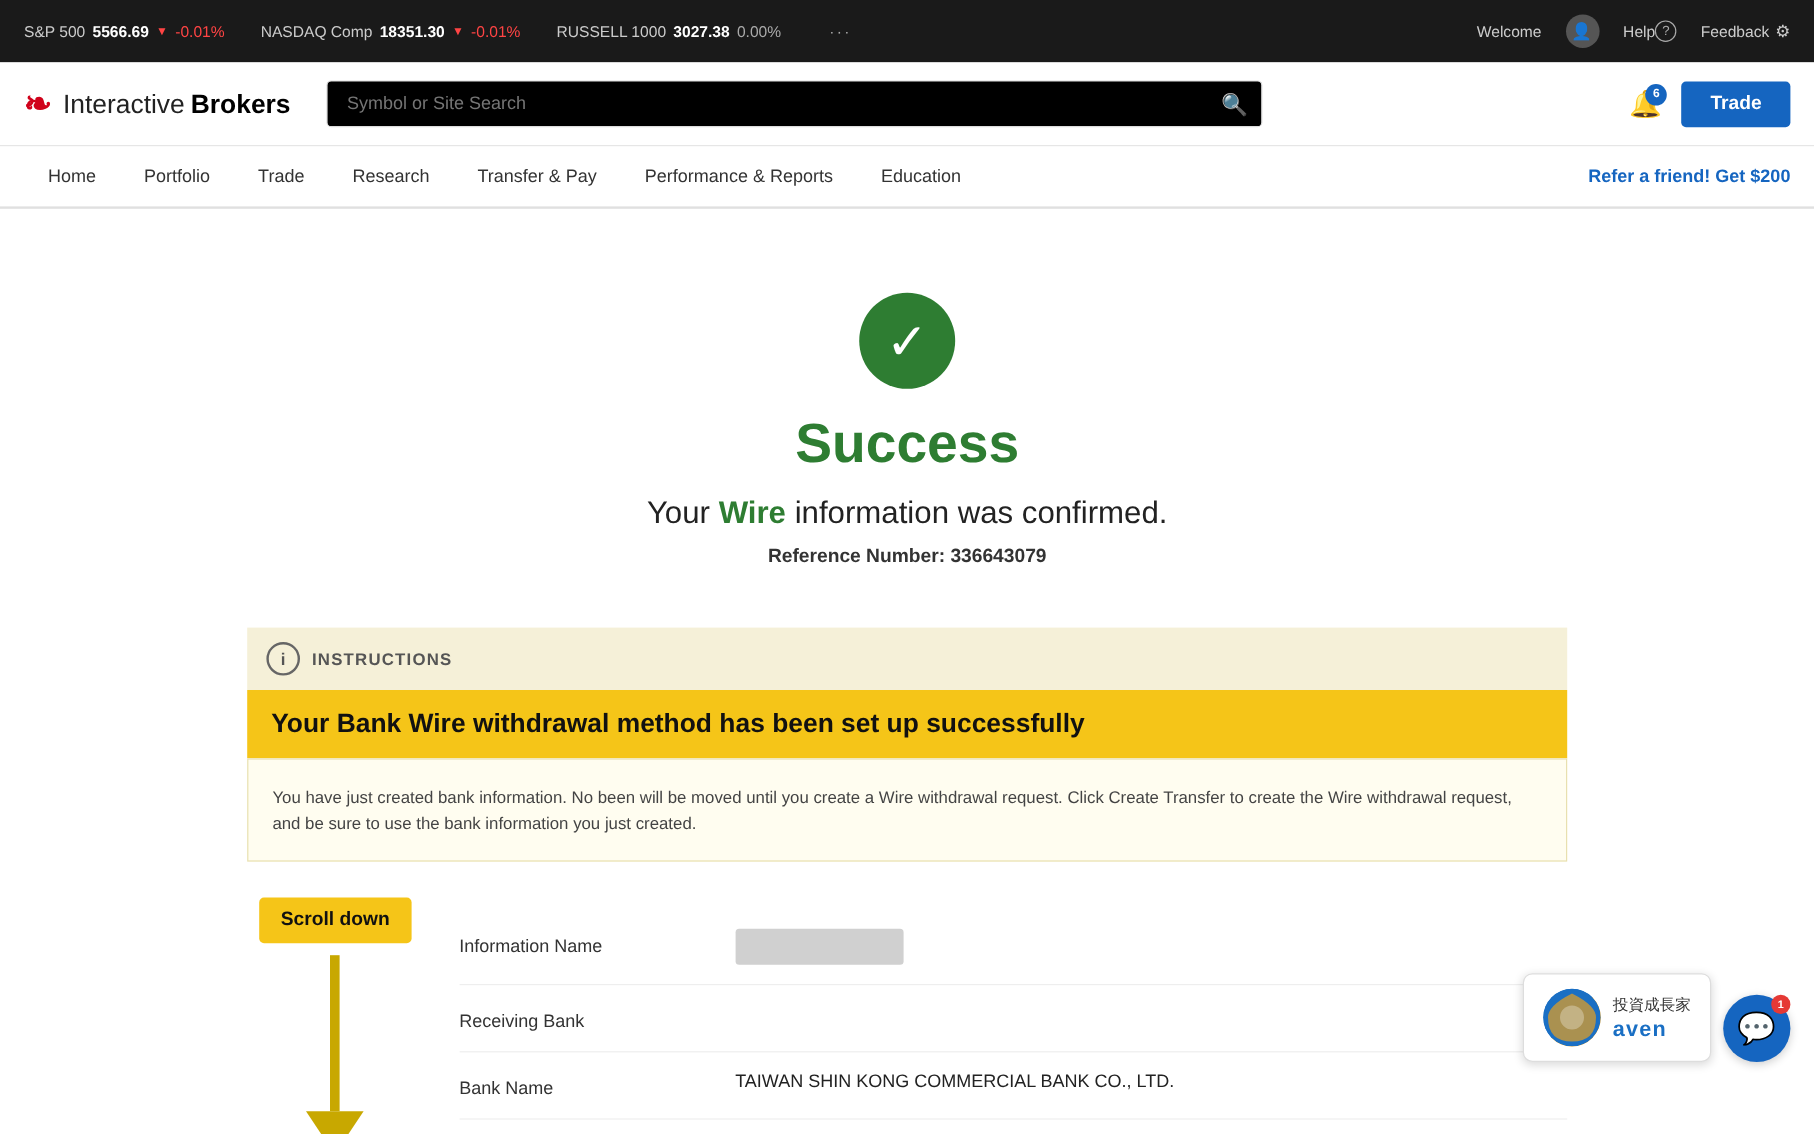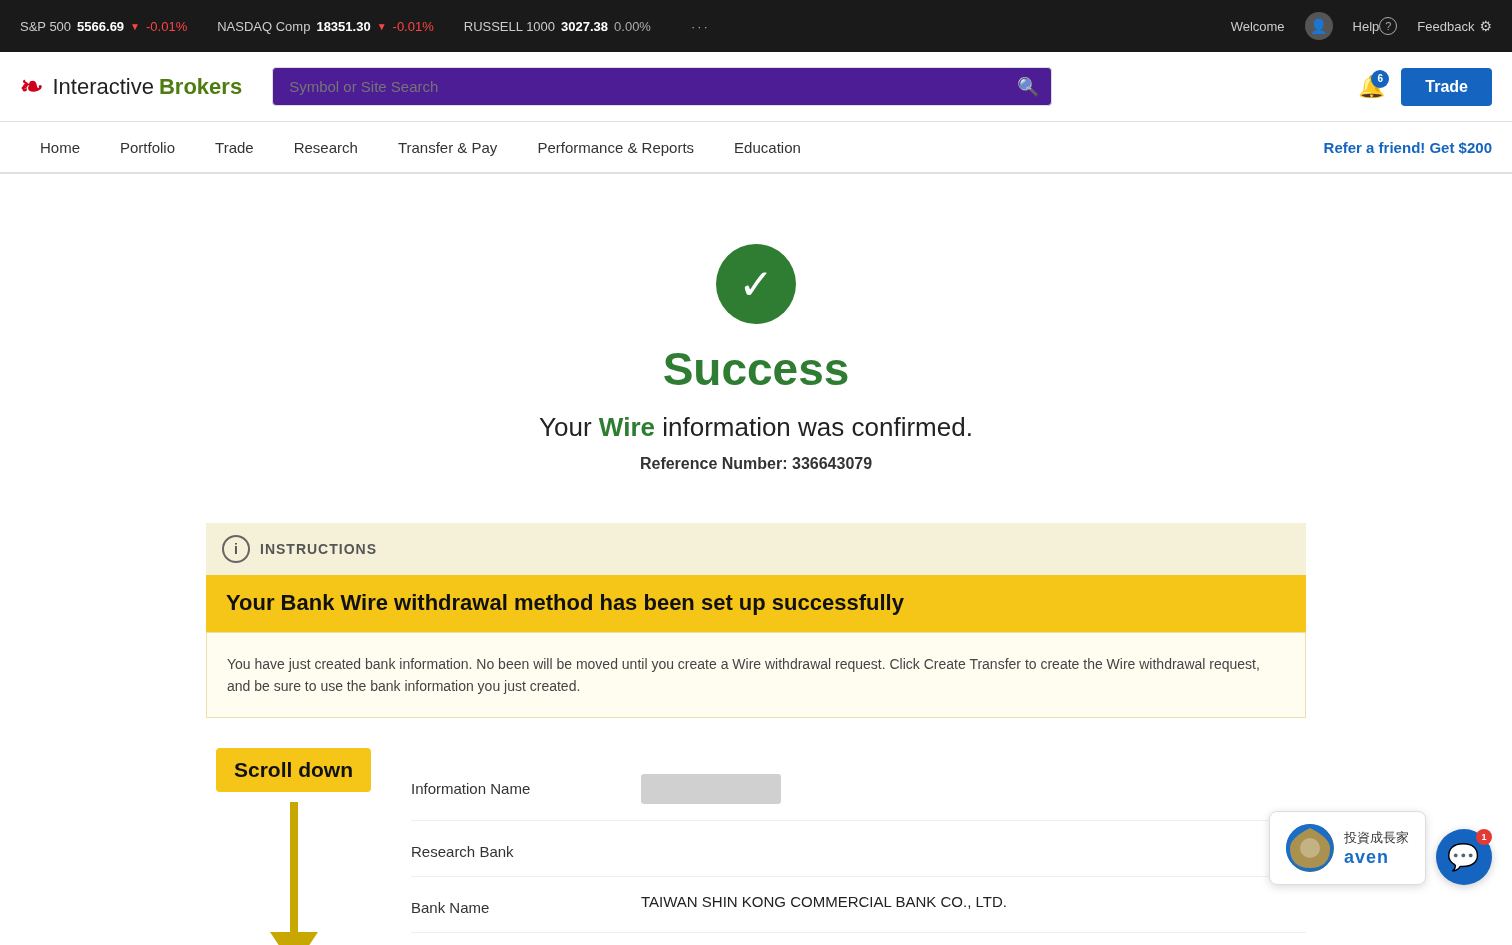--- a/index.html
+++ b/index.html
@@ -47,35 +47,35 @@
       display: flex;
       align-items: center;
       padding: 10px 20px;
       border-bottom: 1px solid #e0e0e0;
       height: 70px;
       background: #fff;
     }
     .logo { display: flex; align-items: center; gap: 5px; font-size: 22px; font-weight: bold; color: #333; text-decoration: none; }
     .logo-icon { color: #d0021b; font-size: 28px; margin-right: 4px; }
     .logo-text-interactive { font-weight: 300; color: #222; }
-    .logo-text-brokers { font-weight: 700; color: #4d7c0f; }
+    .logo-text-brokers { font-weight: 700; color: #000000; }
 
     .search-bar {
       flex: 1;
       margin: 0 30px;
       position: relative;
       max-width: 780px;
     }
     .search-bar input {
       width: 100%;
       padding: 10px 40px 10px 16px;
       border: 1px solid #ddd;
       border-radius: 4px;
       font-size: 15px;
-      background: #4c1d95;
+      background: #000000;
       color: #888;
       outline: none;
     }
     .search-icon {
       position: absolute;
       right: 12px;
       top: 50%;
       transform: translateY(-50%);
       color: #666;
       font-size: 18px;
@@ -239,21 +239,21 @@
     }
     .scroll-indicator {
       display: flex;
       flex-direction: column;
       align-items: center;
       padding-top: 0px;
     }
     .scroll-down-badge {
       background: #f5c518;
       padding: 10px 18px;
-      font-size: 21px;
+      font-size: 16px;
       font-weight: 900;
       color: #111;
       border-radius: 4px;
       margin-bottom: 10px;
       white-space: nowrap;
     }
     .scroll-arrow {
       display: flex;
       flex-direction: column;
       align-items: center;
@@ -458,21 +458,21 @@
     <div class="form-fields">
 
       <div class="form-row">
         <div class="form-label">Information Name</div>
         <div class="form-value">
           <div class="form-input-placeholder"></div>
         </div>
       </div>
 
       <div class="form-row">
-        <div class="form-label">Research Bank</div>
+        <div class="form-label">Receiving Bank</div>
         <div class="form-value"></div>
       </div>
 
       <div class="form-row">
         <div class="form-label">Bank Name</div>
         <div class="form-value">TAIWAN SHIN KONG COMMERCIAL BANK CO., LTD.</div>
       </div>
 
       <div class="form-row">
         <div class="form-label">Bank Address</div>

